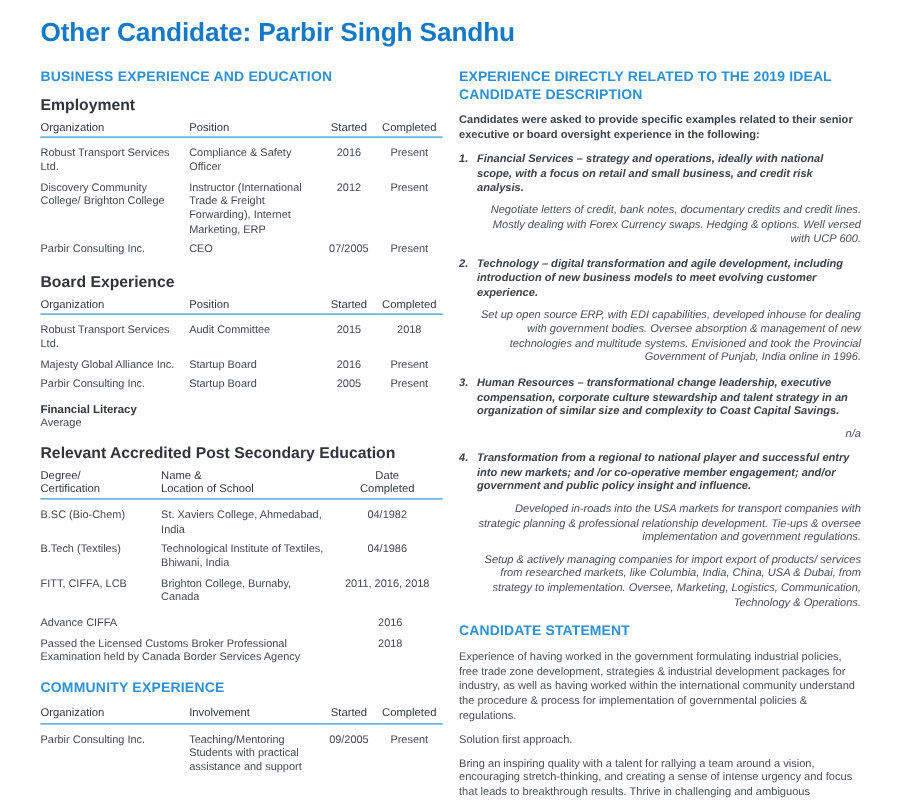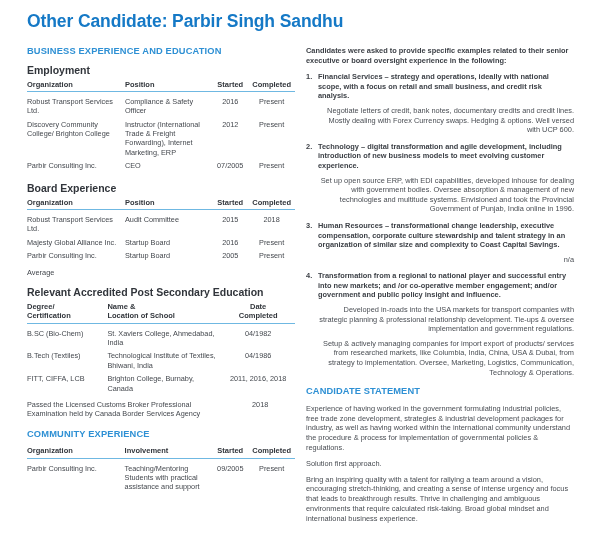--- a/index.html
+++ b/index.html
@@ -61,21 +61,21 @@
   table.tbl {
     width: 100%;
     border-collapse: collapse;
     font-size: 7.3px;
     line-height: 9.3px;
     color: #44484e;
     margin-bottom: 2px;
   }
   table.tbl th {
     font-size: 7.5px;
-    font-weight: bold;
+    font-weight: normal;
     color: #31353b;
     text-align: left;
     padding: 0 4px 2px 0;
     border-bottom: 1.4px solid #6fb8e2;
     vertical-align: bottom;
     line-height: 9.3px;
   }
   table.tbl th.c, table.tbl td.c { text-align: center; }
   table.tbl td {
     padding: 4px 4px 0 0;
@@ -117,20 +117,21 @@
     font-size: 7.4px;
     font-weight: bold;
     color: #3d4147;
     line-height: 9.6px;
     margin: 0 0 7px 0;
   }
   ol.reqs {
     margin: 0; padding: 0;
     list-style: none;
     counter-reset: reqc;
+    font-style: italic;
   }
   ol.reqs > li {
     position: relative;
     padding-left: 12px;
     margin-bottom: 7px;
     counter-increment: reqc;
   }
   ol.reqs > li::before {
     content: counter(reqc) ".";
     position: absolute;
@@ -237,20 +238,21 @@
         <tr>
           <td>Parbir Consulting Inc.</td>
           <td>Startup Board</td>
           <td class="c">2005</td>
           <td class="c">Present</td>
         </tr>
       </tbody>
     </table>
 
     <div class="fin-lit">
+      <div class="mini-head">Financial Literacy</div>
       <div class="val">Average</div>
     </div>
 
     <div class="blk-gap"></div>
 
     <div class="sub-head">Relevant Accredited Post Secondary Education</div>
 
     <table class="tbl">
       <thead>
         <tr>
@@ -284,20 +286,24 @@
           <td>Brighton College, Burnaby, Canada</td>
           <td class="c">2011, 2016, 2018</td>
         </tr>
       </tbody>
     </table>
 
 
     <table class="plain">
       <tbody>
         <tr>
+          <td>Advance CIFFA</td>
+          <td class="amt">2016</td>
+        </tr>
+        <tr>
           <td>Passed the Licensed Customs Broker Professional Examination held by Canada Border Services Agency</td>
           <td class="amt">2018</td>
         </tr>
       </tbody>
     </table>
 
     <div style="height:10px"></div>
 
     <div class="section-head">COMMUNITY EXPERIENCE</div>
 
@@ -317,20 +323,21 @@
           <td class="c">09/2005</td>
           <td class="c">Present</td>
         </tr>
       </tbody>
     </table>
 
   </div>
 
   <div class="col-right">
 
+    <div class="section-head rt">EXPERIENCE DIRECTLY RELATED TO THE 2019 IDEAL CANDIDATE DESCRIPTION</div>
 
     <div class="intro">Candidates were asked to provide specific examples related to their senior executive or board oversight experience in the following:</div>
 
     <ol class="reqs">
       <li>
         <div class="req-title">Financial Services – strategy and operations, ideally with national scope, with a focus on retail and small business, and credit risk analysis.</div>
         <div class="req-body">Negotiate letters of credit, bank notes, documentary credits and credit lines.  Mostly dealing with Forex Currency swaps.  Hedging &amp; options.  Well versed with UCP 600.</div>
       </li>
       <li>
         <div class="req-title">Technology – digital transformation and agile development, including introduction of new business models to meet evolving customer experience.</div>

